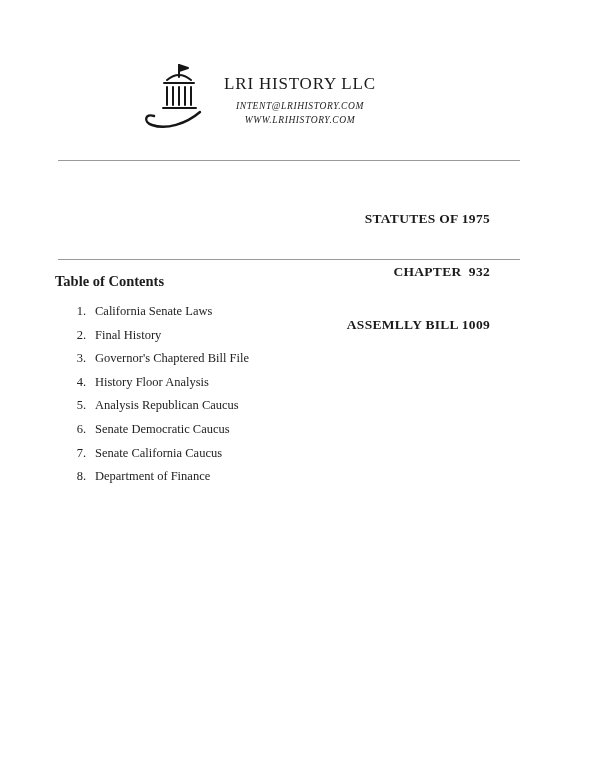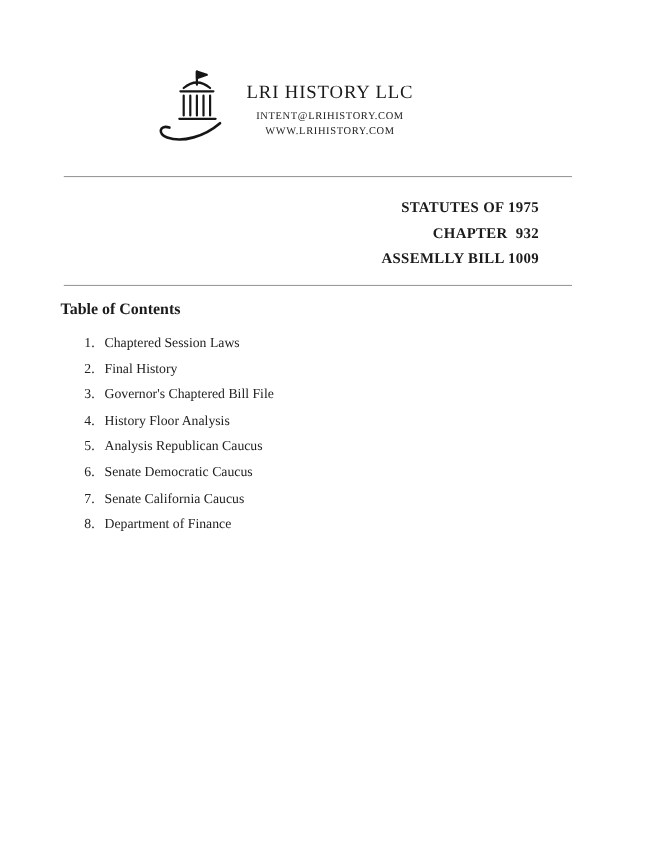--- a/index.html
+++ b/index.html
@@ -36,20 +36,21 @@
       font-size: 17px;
       letter-spacing: 0.8px;
       color: #1a1a1a;
       margin-bottom: 7px;
     }
     .contact-line {
       font-size: 9.5px;
       letter-spacing: 0.6px;
       color: #222222;
       margin-top: 3.5px;
+      font-style: italic;
     }
 
     
     .rule {
       position: absolute;
       left: 58px;
       width: 462px;
       border: none;
       border-top: 1px solid #9a9a9a;
       margin: 0;
@@ -64,20 +65,21 @@
       top: 177px;
       text-align: right;
       font-weight: bold;
       font-size: 13.5px;
       letter-spacing: 0.3px;
       color: #1b1b1b;
     }
     .statute-line {
       line-height: 23px;
       white-space: pre; 
+      margin-top: 30px;
     }
 
     
     .toc-title {
       position: absolute;
       left: 55px;
       top: 273px;
       margin: 0;
       font-size: 14.5px;
       font-weight: bold;
@@ -151,21 +153,21 @@
     <div class="statute-line">ASSEMLLY BILL 1009</div>
   </div>
 
   <hr class="rule rule2">
 
   <h2 class="toc-title">Table of Contents</h2>
 
   <div class="toc-list">
     <div class="toc-item">
       <span class="toc-num">1.</span>
-      <span class="toc-label">Chaptered Session Laws</span>
+      <span class="toc-label">California Senate Laws</span>
     </div>
     <div class="toc-item">
       <span class="toc-num">2.</span>
       <span class="toc-label">Final History</span>
     </div>
     <div class="toc-item">
       <span class="toc-num">3.</span>
       <span class="toc-label">Governor's Chaptered Bill File</span>
     </div>
     <div class="toc-item">

